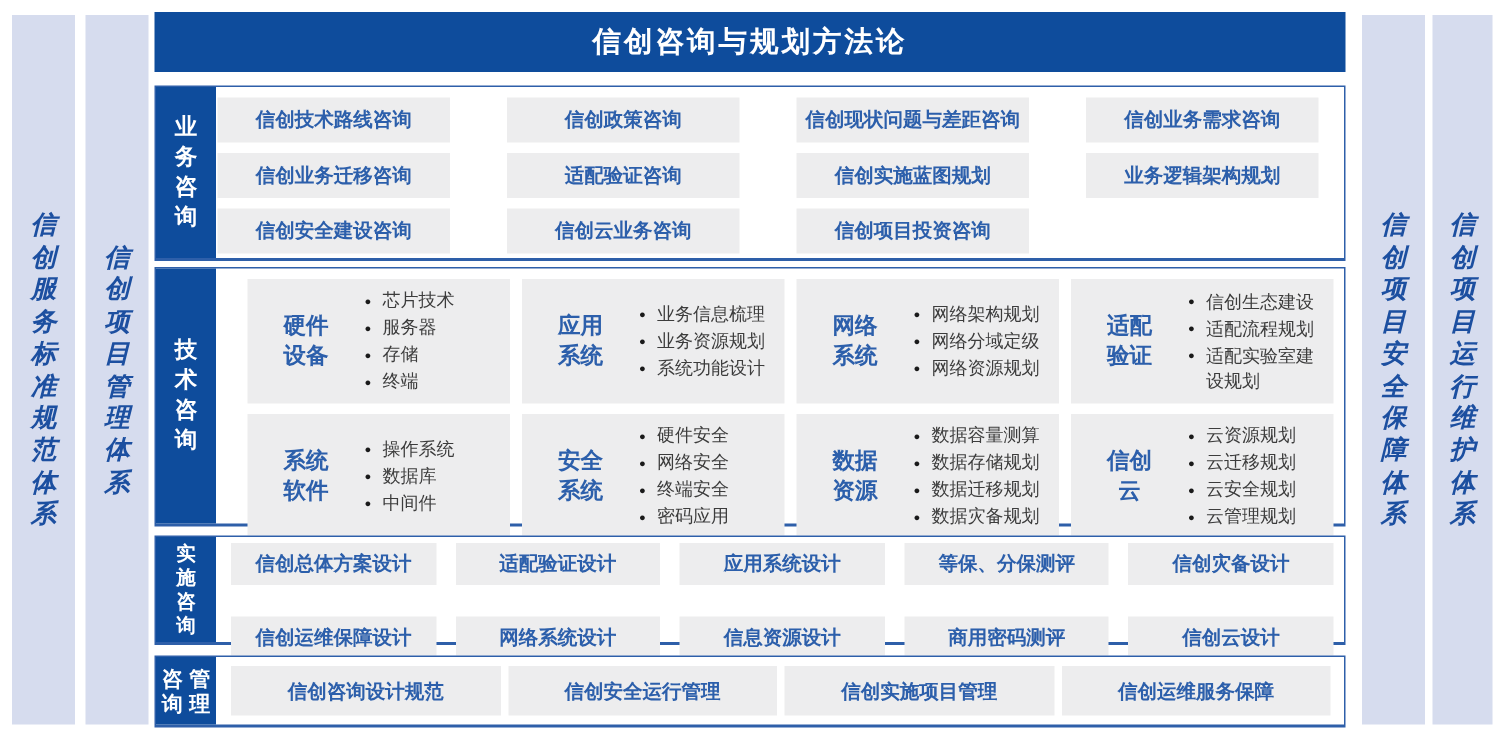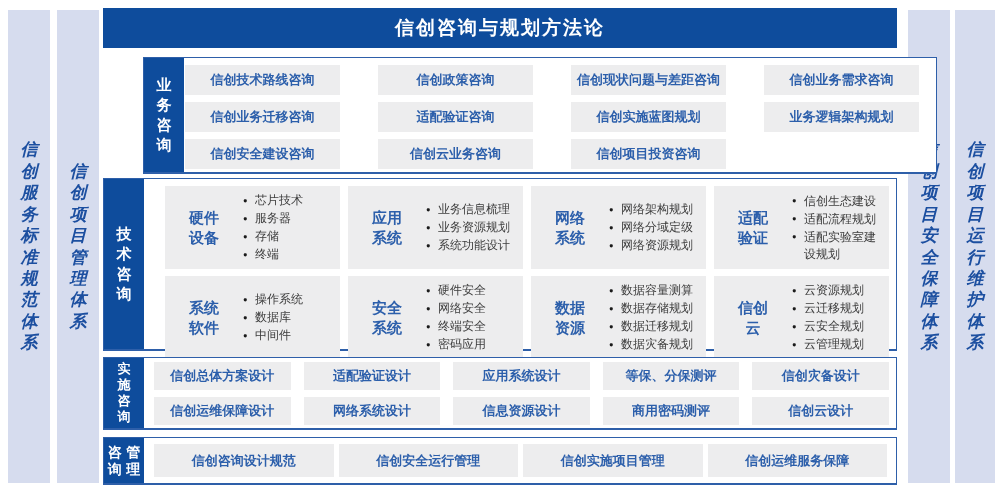--- a/index.html
+++ b/index.html
@@ -33,21 +33,21 @@
   .header{
     position:absolute;left:103px;top:8px;width:794px;height:40px;background:var(--primary);
     color:#fff;display:flex;align-items:center;justify-content:center;
     font-size:19px;font-weight:bold;letter-spacing:2px;
   }
   
   .section{
     position:absolute;left:103px;width:794px;box-sizing:border-box;background:#fff;
     border:1px solid var(--border);border-bottom-width:2px;display:flex;
   }
-  #sec1{top:57px;height:117px;margin-left:40px;}
+  #sec1{top:57px;height:117px;}
   #sec2{top:178px;height:173px;}
   #sec3{top:357px;height:73px;}
   #sec4{top:437px;height:48px;}
   .sec-label{
     background:var(--primary);color:#fff;flex:0 0 auto;
     display:flex;align-items:center;justify-content:center;
   }
   #sec1 .sec-label,#sec3 .sec-label,#sec4 .sec-label{width:40px;}
   #sec2 .sec-label{width:40px;}
   .sec-label .vtext{
@@ -60,21 +60,21 @@
   #sec4 .vtext{font-size:14px;line-height:1.2;}
   .sec-content{flex:1;box-sizing:border-box;}
   
   #sec1 .sec-content{
     display:grid;grid-template-columns:repeat(4,1fr);grid-auto-rows:30px;
     gap:7px 38px;padding:7px 17px 3px 1px;
   }
   
   #sec3 .sec-content{
     display:grid;grid-template-columns:repeat(5,1fr);grid-auto-rows:28px;
-    gap:7px 13px;padding:4px 7px 3px 10px;
+    gap:21px 13px;padding:4px 7px 3px 10px;
   }
   
   #sec4 .sec-content{
     display:grid;grid-template-columns:repeat(4,1fr);grid-auto-rows:33px;
     gap:5px;padding:6px 9px 6px 10px;
   }
   .item{
     background:var(--box-bg);color:var(--item-text);font-weight:bold;font-size:13px;
     display:flex;align-items:center;justify-content:center;text-align:center;
     white-space:nowrap;overflow:hidden;

